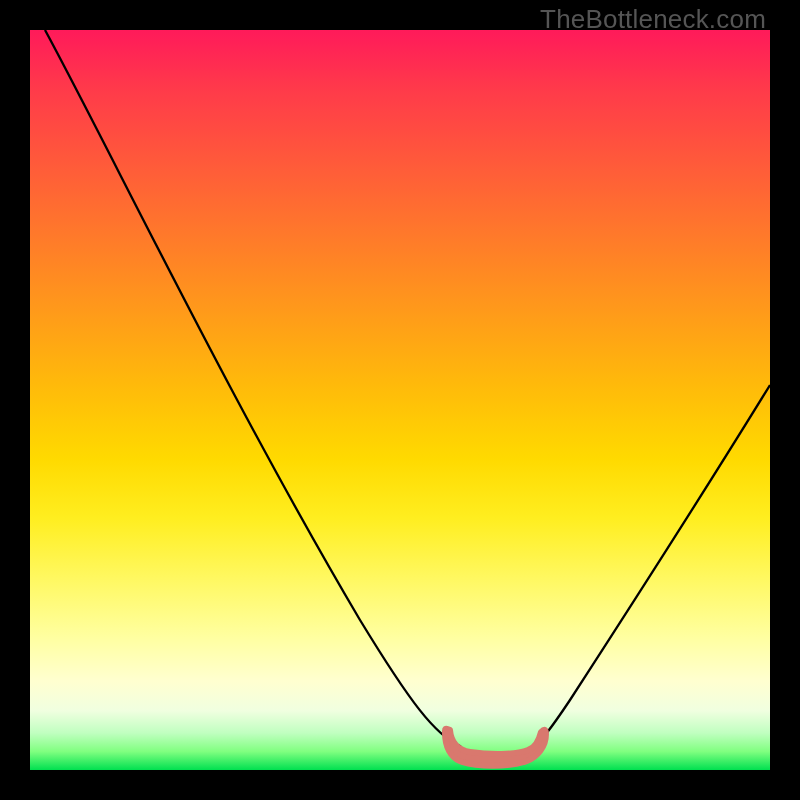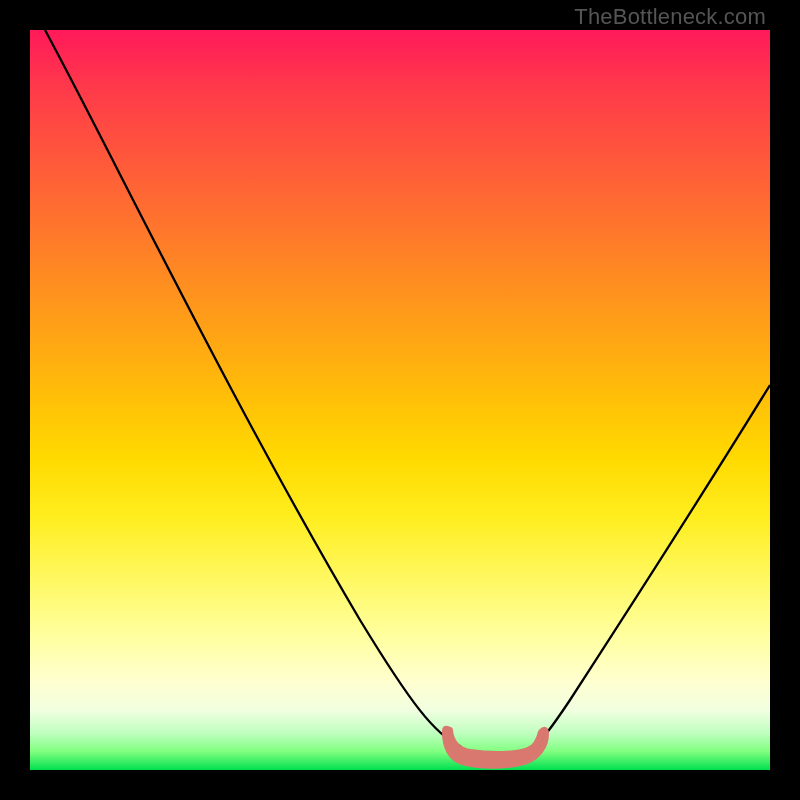--- a/index.html
+++ b/index.html
@@ -42,21 +42,21 @@
       #80ff80 97.5%,
       #00e050 100%
     );
   }
   .watermark {
     position: absolute;
     top: 4px;
     right: 34px;
     color: #555;
     font-family: Arial, Helvetica, sans-serif;
-    font-size: 22px;
+    font-size: 26px;
     font-weight: 500;
     letter-spacing: 0.2px;
   }
   svg.curves {
     position: absolute;
     top: 30px;
     left: 30px;
     width: 740px;
     height: 740px;
   }

